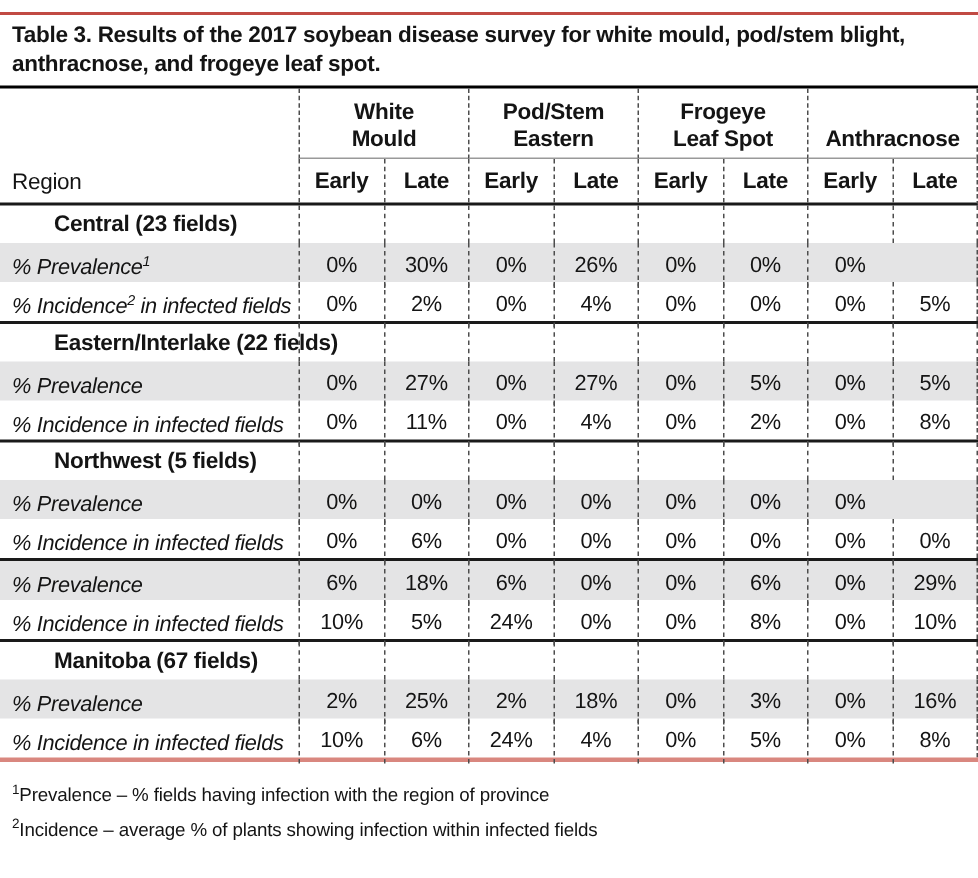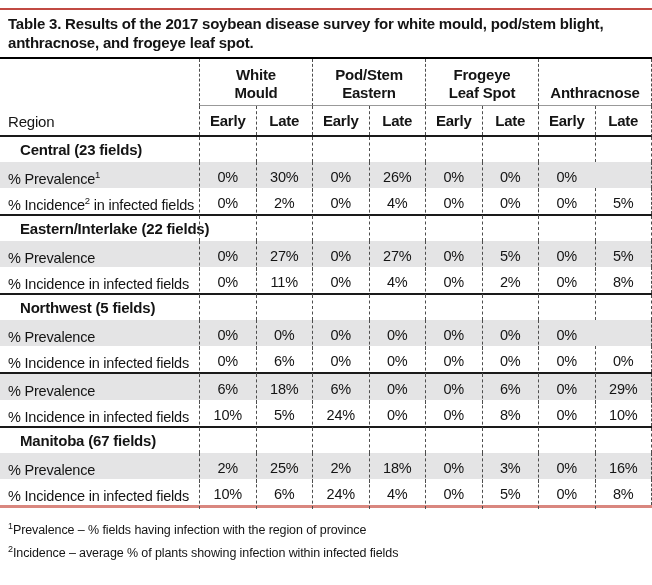--- a/index.html
+++ b/index.html
@@ -40,27 +40,27 @@
   .region-head {
     justify-content:flex-start; align-items:flex-end;
     padding:0 0 5px 8px; font-weight:400; font-size:15px; border-left:none;
   }
   .subhead { font-weight:700; font-size:15px; align-items:flex-end; padding-bottom:6px; }
 
   .section:not(:last-child) { border-bottom:2px solid #1a1a1a; }
   .region-row { height:25px; }
   .region-name {
     display:block; line-height:25px; padding-left:20px; white-space:nowrap;
-    font-weight:700; font-size:15px; border-left:none;
+    font-weight:700; font-size:15px; border-left:none;margin-left:16px;
   }
   .data-row { height:26px; }
   .shade { background:#e4e4e5; }
   .label-cell {
     display:block; line-height:26px; padding-left:8px; white-space:nowrap;
-    border-left:none; font-size:14.5px;
+    border-left:none; font-size:14.5px;font-style:italic;
   }
   .label-cell sup { font-size:9.5px; }
 
   .bottom-rule { height:3px; background:#d9877f; }
 
   .footnotes { padding:9px 0 0 8px; font-size:12.5px; line-height:19px; letter-spacing:-0.1px; }
   .footnotes sup { font-size:9px; }
 </style>
 </head>
 <body>

